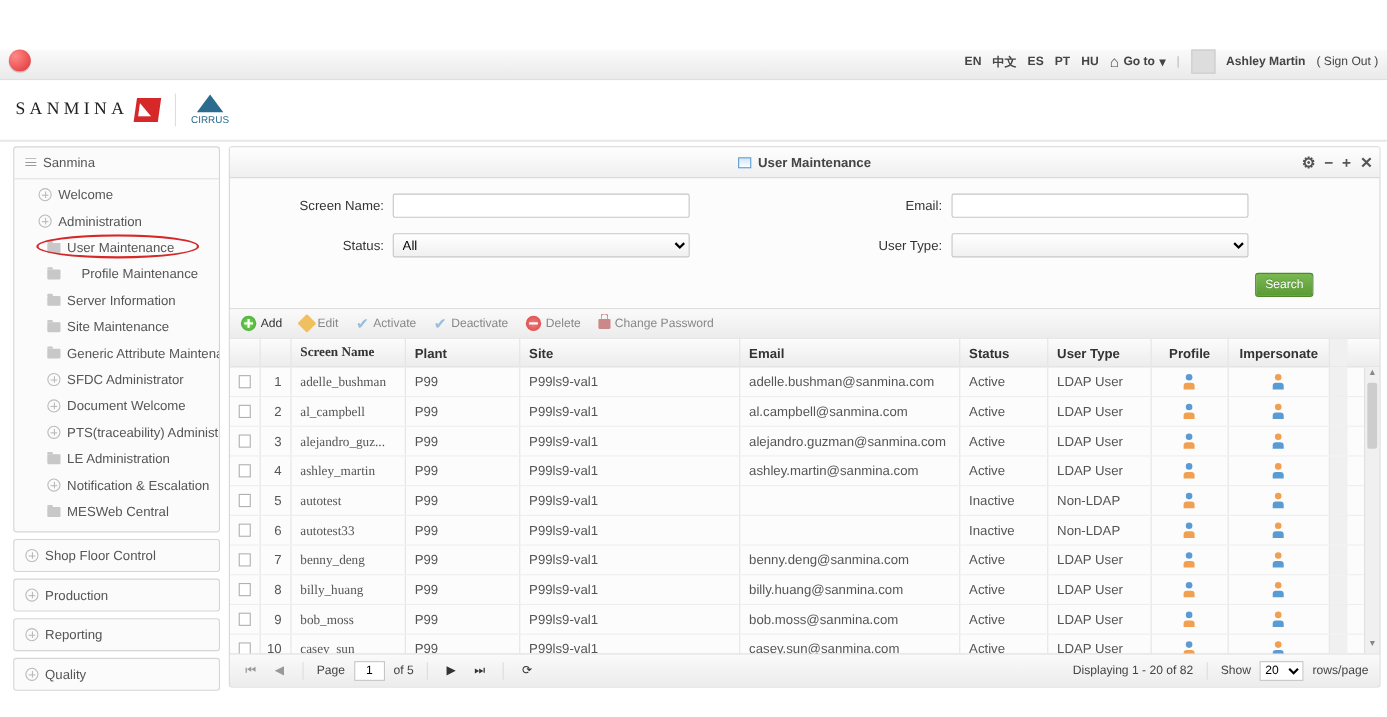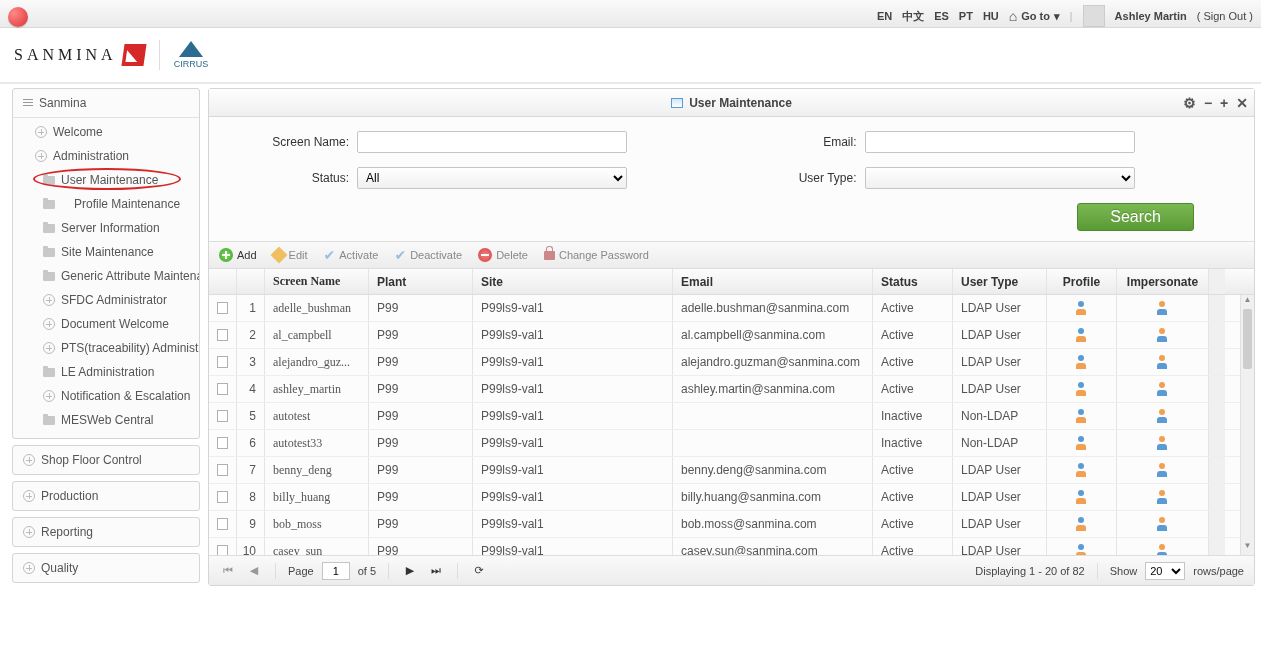--- a/index.html
+++ b/index.html
@@ -1,17 +1,17 @@
 <!DOCTYPE html>
 <html><head>
 <meta charset="utf-8">
 <style>
 * { box-sizing: border-box; margin: 0; padding: 0; }
 body { font-family: Arial, Helvetica, sans-serif; font-size: 12px; color: #333; background: #fff; width: 1261px; }
-.topbar { height: 28px; background: linear-gradient(#fafafa,#eaeaea); border-bottom: 1px solid #d8d8d8; display: flex; align-items: flex-end; padding: 0 8px; }
+.topbar { height: 28px; background: linear-gradient(#fafafa,#eaeaea); border-bottom: 1px solid #d8d8d8; display: flex; align-items: flex-start; padding: 0 8px; margin-top: 45px; }
 .topbar-left { width: 20px; height: 20px; border-radius: 50%; background: radial-gradient(circle at 30% 30%, #f88, #d33); box-shadow: 0 1px 1px rgba(0,0,0,.2); }
 .topbar-right { margin-left: auto; display: flex; align-items: center; gap: 10px; color: #444; font-weight: bold; font-size: 11px; }
 .topbar-right span { cursor: pointer; }
 .goto { display: flex; align-items: center; gap: 4px; cursor: pointer; }
 .home-icon { font-size: 14px; }
 .avatar-sq { width: 22px; height: 22px; background: #ddd; border: 1px solid #ccc; }
 .signout { font-weight: normal; }
 
 .brandbar { height: 56px; background: #fff; display: flex; align-items: center; padding: 0 14px; border-bottom: 2px solid #e9e9e9; gap: 14px; }
 .sanmina-logo { font-family: Georgia, serif; letter-spacing: 4px; font-size: 16px; color: #222; display:flex; align-items:center; gap:6px;}
@@ -45,21 +45,21 @@
 .panel-title .title-ic { width:12px; height:10px; border:1px solid #5a9bd4; background:linear-gradient(#cfe6f7,#fff); margin-right:6px; }
 .panel-tools { position:absolute; right:6px; display:flex; gap:8px; color:#555; font-size:14px; }
 .panel-tools span { cursor:pointer; }
 
 .filters { padding: 14px 30px 10px; display:grid; grid-template-columns: 1fr 1fr; row-gap:14px; column-gap:30px; }
 .frow { display:flex; align-items:center; }
 .flabel { width:110px; text-align:right; margin-right:8px; color:#333; }
 .finput { width:270px; height:22px; border:1px solid #c5c5c5; border-radius:2px; background:#fff; padding:2px 4px; font-size:12px; }
 .fselect { width:270px; height:22px; border:1px solid #c5c5c5; border-radius:2px; background:linear-gradient(#fff,#f0f0f0); padding:1px 4px; font-size:12px; }
 .search-row { grid-column: 1 / span 2; display:flex; justify-content:flex-end; padding-right:30px; }
-.btn-search { background:linear-gradient(#7ab852,#5a9a34); color:#fff; border:1px solid #4c8a2a; border-radius:3px; padding:4px 32px; font-size:16px; cursor:pointer; text-shadow:0 -1px 0 rgba(0,0,0,.2); }
+.btn-search { background:linear-gradient(#7ab852,#5a9a34); color:#fff; border:1px solid #4c8a2a; border-radius:3px; padding:4px 8px; font-size:11px; cursor:pointer; text-shadow:0 -1px 0 rgba(0,0,0,.2); }
 
 .toolbar { height:28px; background:linear-gradient(#fafafa,#ececec); border-top:1px solid #ddd; border-bottom:1px solid #ddd; display:flex; align-items:center; gap:16px; padding:0 10px; }
 .tbtn { display:flex; align-items:center; gap:4px; color:#888; cursor:pointer; font-size:11px;}
 .tbtn.enabled { color:#333; }
 .ic { width:14px; height:14px; border-radius:50%; display:inline-block; }
 .ic-add { background:radial-gradient(circle,#7ed957,#3aa52e); position:relative;}
 .ic-add::before,.ic-add::after{content:'';position:absolute;background:#fff;}
 .ic-add::before{left:3px;right:3px;top:6px;height:2px;}
 .ic-add::after{top:3px;bottom:3px;left:6px;width:2px;}
 .ic-edit { width:12px;height:12px;background:#f0c060;transform:rotate(-45deg);border-radius:1px;}

